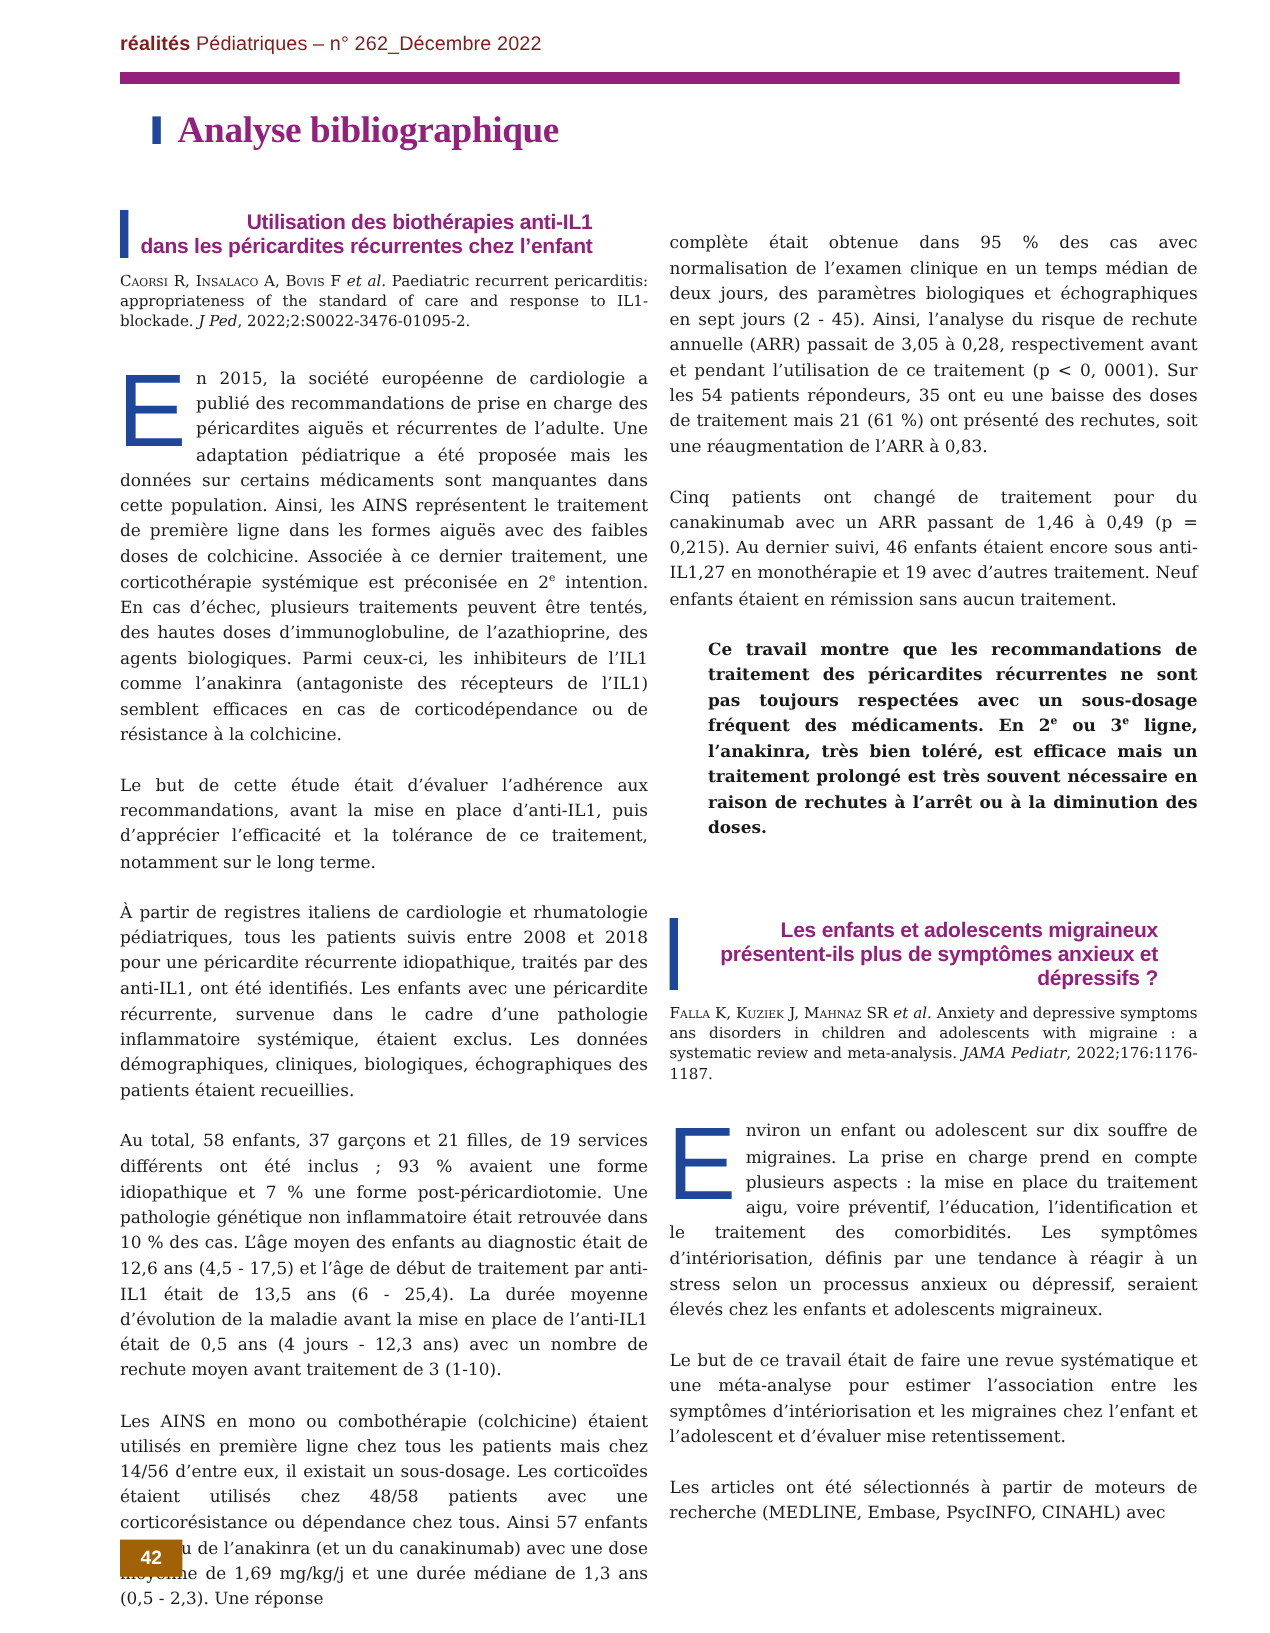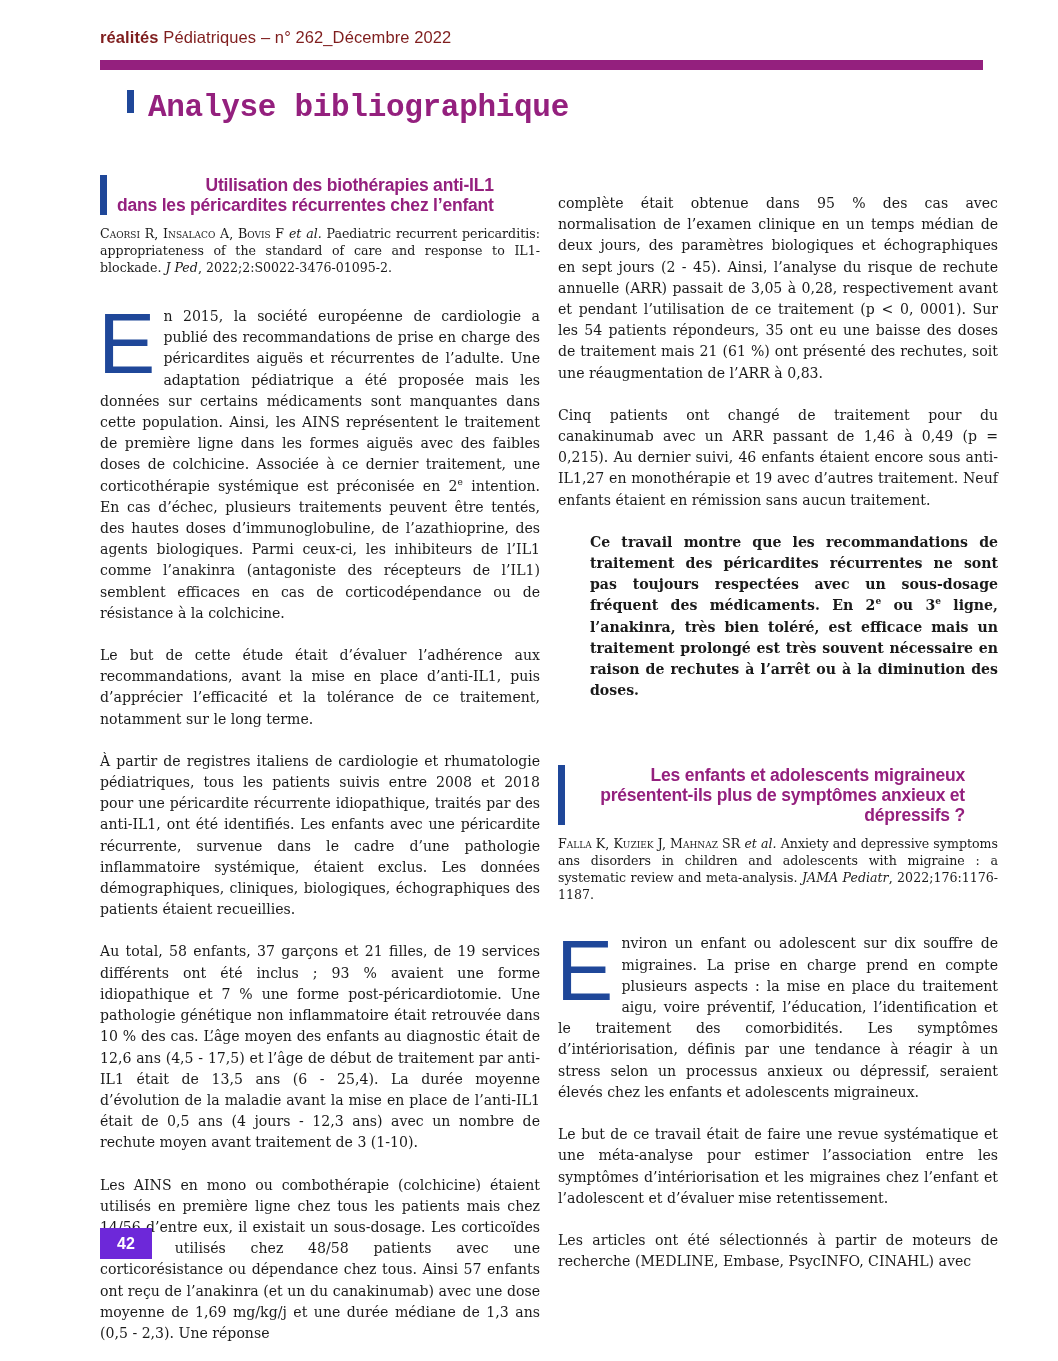--- a/index.html
+++ b/index.html
@@ -8,22 +8,22 @@
 
   .running-head {
     position: absolute; left: 100px; top: 28px;
     font-family: "Liberation Sans", sans-serif; font-size: 16.5px; color: #7f1d1d;
     letter-spacing: 0.1px;
   }
   .running-head .brand { font-weight: bold; }
   .top-bar { position: absolute; left: 100px; top: 60px; width: 883px; height: 10px; background: #94207e; }
 
   .section-title {
-    position: absolute; left: 100px; top: 90px; display: flex; align-items: flex-start;
-    font-family: Liberation Mono, monospace; font-weight: bold; font-size: 31px; color: #94207e;
+    position: absolute; left: 100px; top: 90px; display: flex; align-items: center;
+    font-family: Liberation Serif, serif; font-weight: bold; font-size: 31px; color: #94207e;
     letter-spacing: -0.3px;
     padding-left: 27px;
   }
   .section-title .marker { width: 7px; height: 23px; background: #1f4799; margin-right: 14px; }
 
   .column { position: absolute; width: 440px; font-size: 14.1px; line-height: 21.2px; text-align: justify; }
   .col-left { left: 100px; top: 175px; }
   .col-right { left: 558px; top: 193px; }
 
   .art-head { display: flex; align-items: stretch; margin-bottom: 10px; }
@@ -38,21 +38,21 @@
 
   p.body { margin-bottom: 21px; hyphens: auto; }
   p.body.bold { font-weight: bold; margin-left: 32px; }
   .dropcap {
     float: left; font-family: "Liberation Sans", sans-serif; font-size: 86px; line-height: 66px;
     color: #1f4799; margin: 4px 8px 0 -2px; height: 66px;
   }
   sup { font-size: 9px; line-height: 0; }
 
   .page-num {
-    position: absolute; left: 100px; top: 1228px; width: 52px; height: 31px; background: #6d28d9; color: #ffffff;
+    position: absolute; left: 100px; top: 1283px; width: 52px; height: 31px; background: #a16207; color: #ffffff;
     font-family: "Liberation Sans", sans-serif; font-weight: bold; font-size: 16px;
     display: flex; align-items: center; justify-content: center;
   }
 </style>
 </head>
 <body>
 
 <div class="running-head">
   <span class="brand">réalités</span>
   <span>Pédiatriques – n° 262_Décembre 2022</span>

